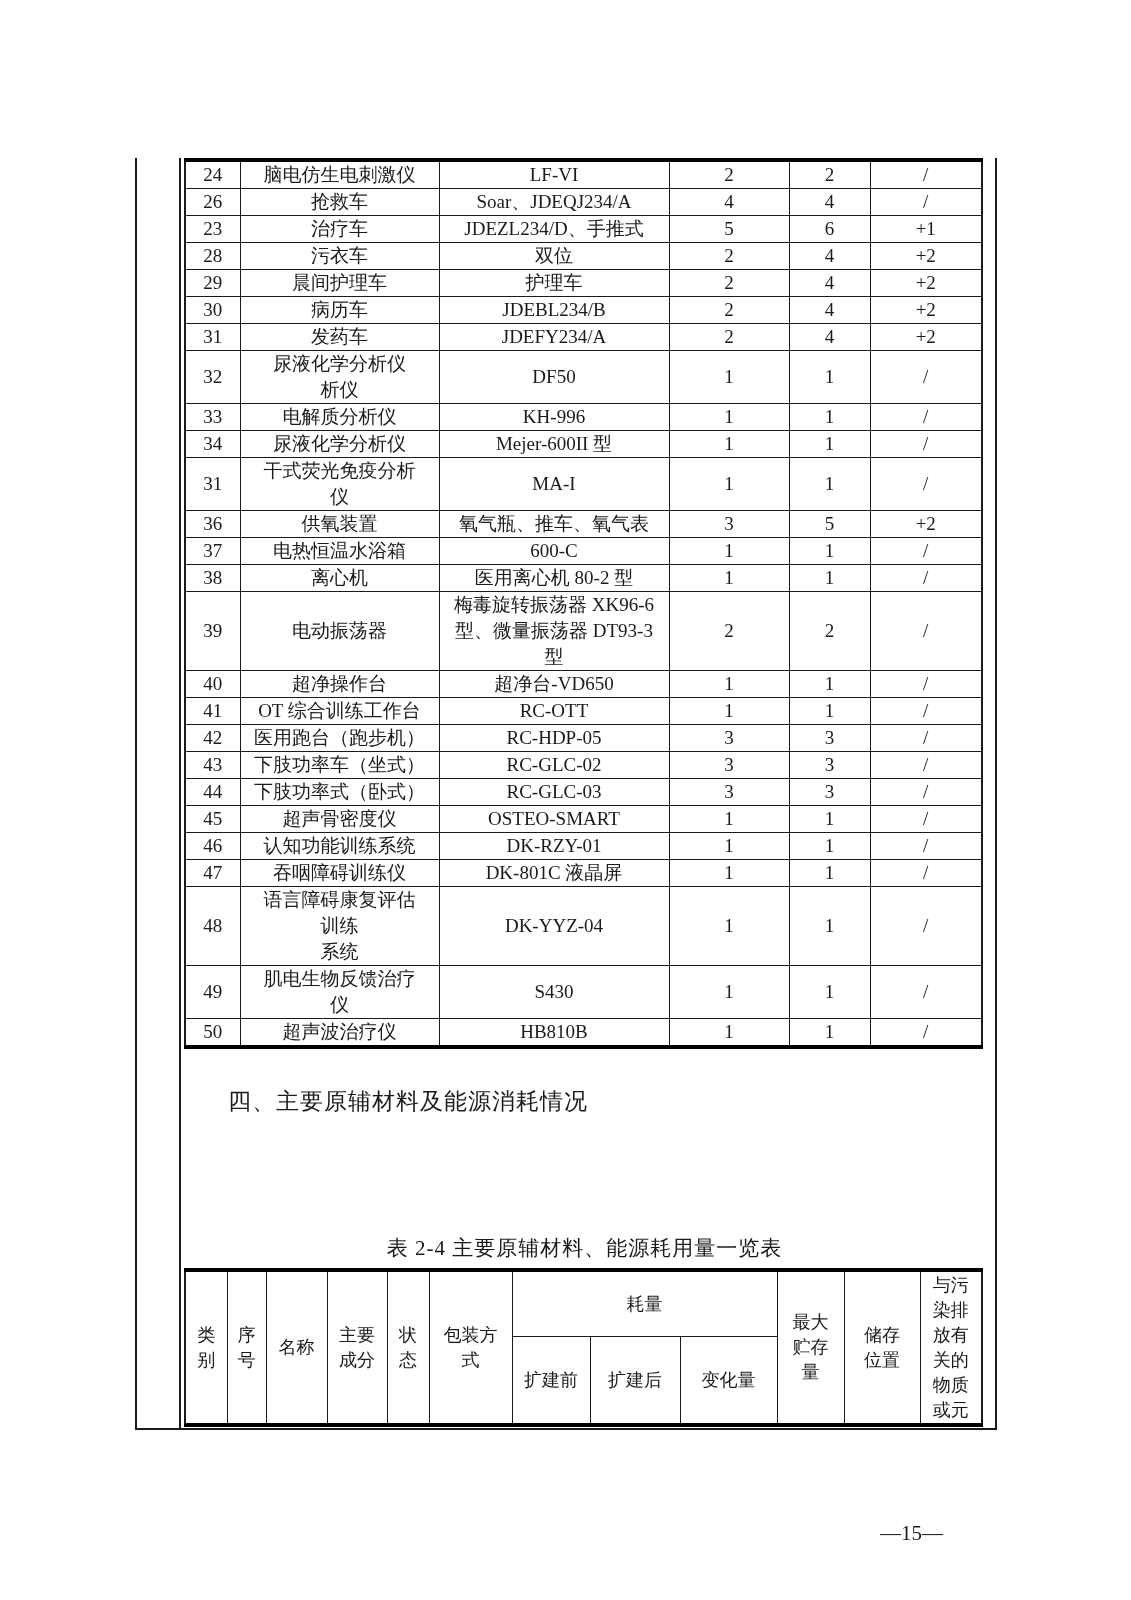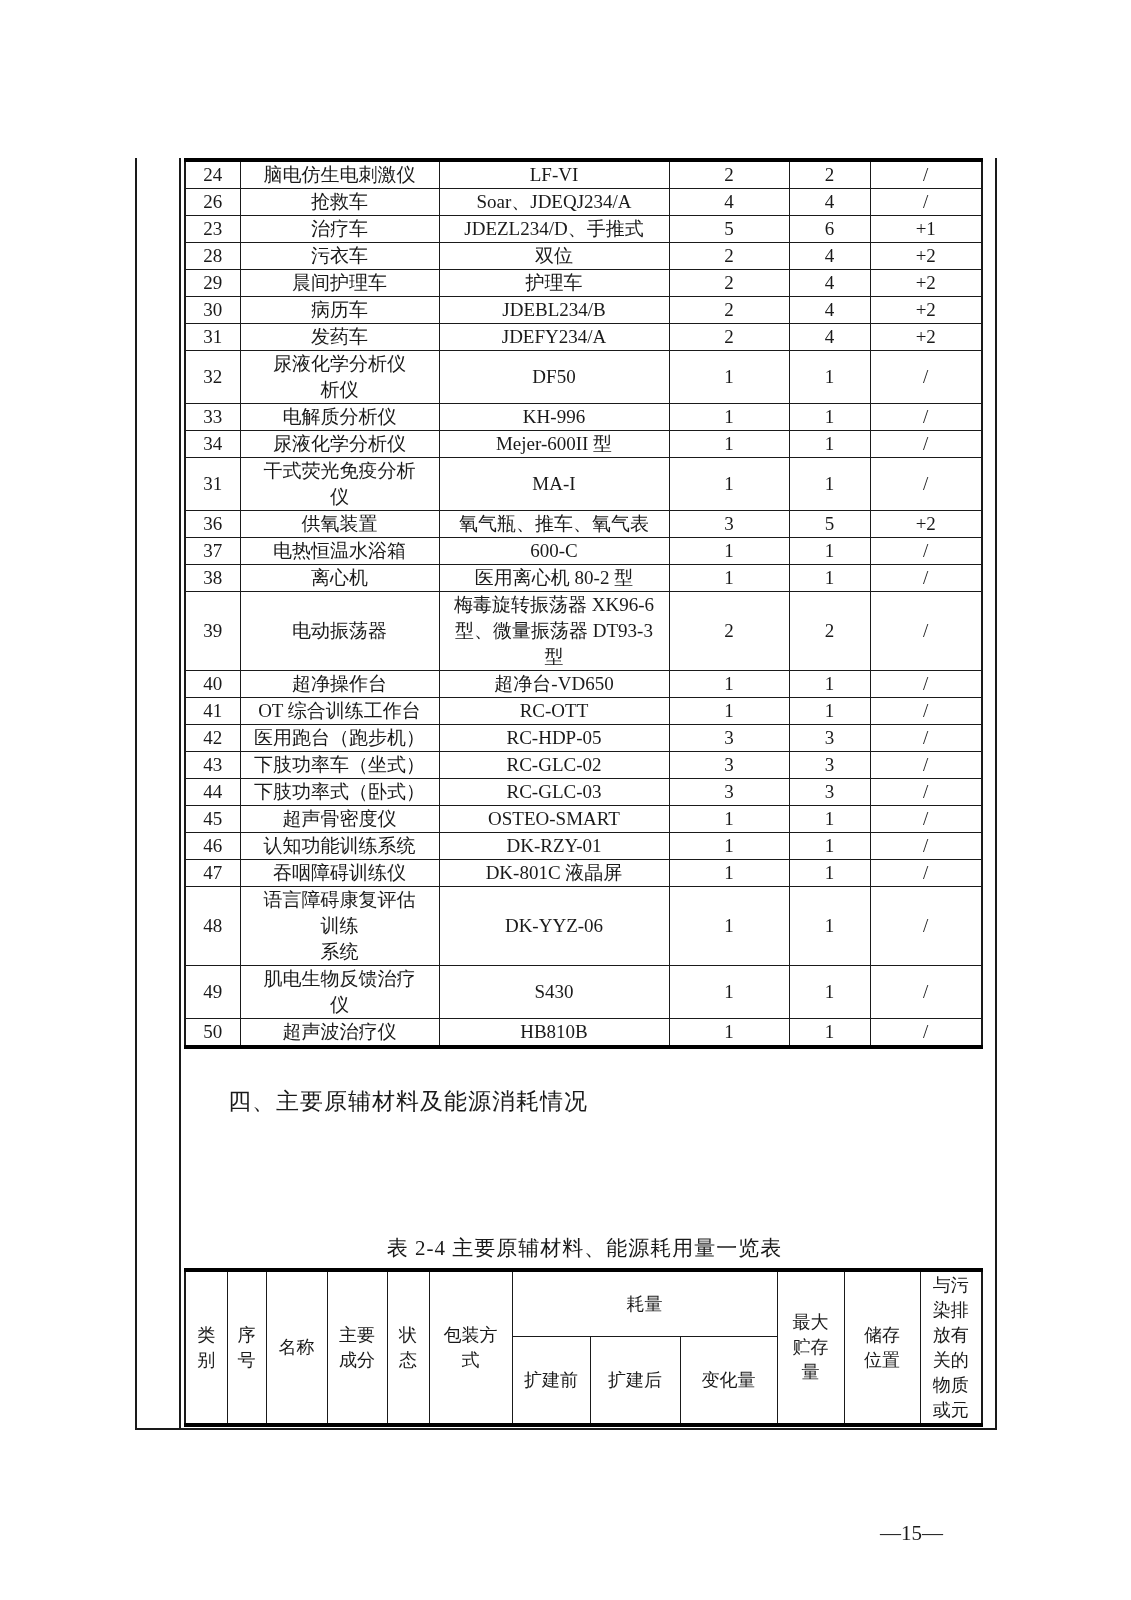--- a/index.html
+++ b/index.html
@@ -273,21 +273,21 @@
           <td>1</td>
           <td>1</td>
           <td>/</td>
         </tr>
 
         <tr>
           <td>48</td>
           <td>语言障碍康复评估
 训练
 系统</td>
-          <td>DK-YYZ-06</td>
+          <td>DK-YYZ-04</td>
           <td>1</td>
           <td>1</td>
           <td>/</td>
         </tr>
 
         <tr>
           <td>49</td>
           <td>肌电生物反馈治疗
 仪</td>
           <td>S430</td>

